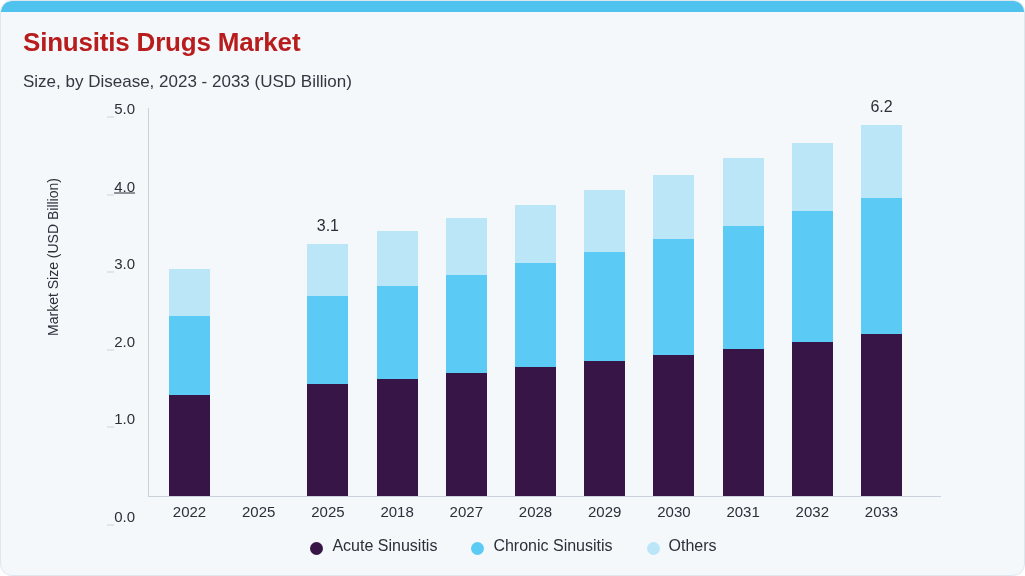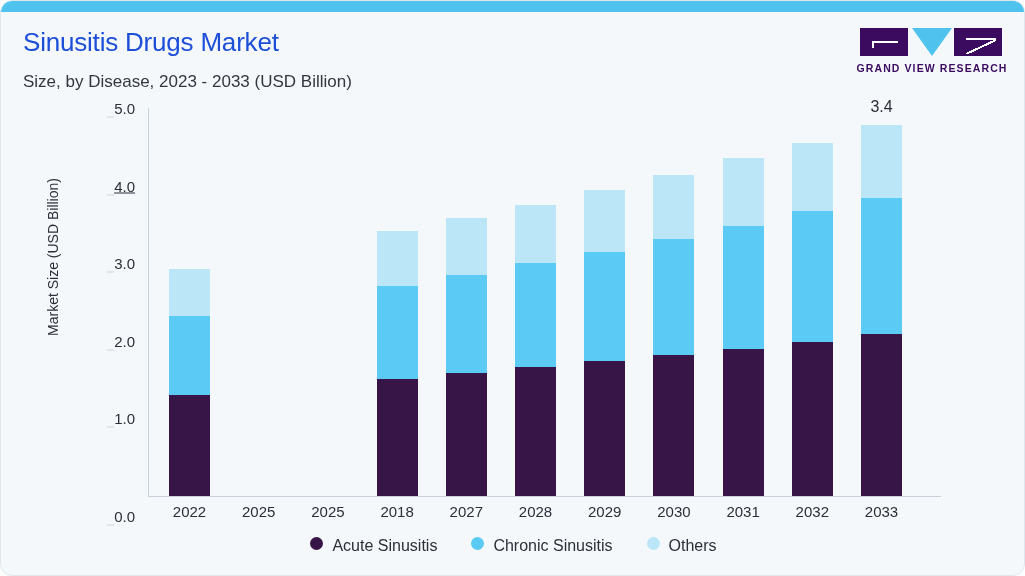--- a/index.html
+++ b/index.html
@@ -35,22 +35,22 @@
   .header {
     position: absolute;
     top: 11px; left: 0;
     width: 1025px;
     height: 80px;
   }
   .title {
     position: absolute;
     left: 22px; top: 15px;
     font-size: 26px;
-    font-weight: normal;
-    color: #1d4ed8;
+    font-weight: bold;
+    color: #b91c1c;
     letter-spacing: -0.2px;
     white-space: nowrap;
   }
   .subtitle {
     position: absolute;
     left: 22px; top: 50px;
     font-size: 17px;
     color: #333740;
     white-space: nowrap;
     margin-top: 10px;
@@ -206,21 +206,21 @@
     left: 0;
     top: 536px;
     width: 1025px;
     display: flex;
     justify-content: center;
     align-items: center;
     gap: 34px;
   }
   .legend-item {
     display: flex;
-    align-items: flex-start;
+    align-items: flex-end;
     gap: 9px;
   }
   .legend-dot {
     width: 13px;
     height: 13px;
     border-radius: 50%;
     flex: 0 0 auto;
   }
   .legend-text {
     font-size: 16px;
@@ -232,46 +232,44 @@
 <body>
 
 <div class="card">
 
   <div class="top-accent"></div>
 
   <div class="header">
     <div class="title">Sinusitis Drugs Market</div>
     <div class="subtitle">Size, by Disease, 2023 - 2033 (USD Billion)</div>
 
-    <div class="logo">
-      <div class="logo-marks">
-        <div class="logo-g"></div>
-        <div class="logo-v"></div>
-        <div class="logo-r"></div>
-      </div>
-      <div class="logo-text">GRAND VIEW RESEARCH</div>
-    </div>
   </div>
 
   <div class="plot-wrap">
     <div class="ylabel">Market Size (USD Billion)</div>
     <div class="axis-line-y"></div>
     <div class="axis-line-x"></div>
     <div class="plot" id="plot">
         <div class="ytick" style="top: 408px;">0.0<div class="ytick-mark"></div></div>
         <div class="ytick" style="top: 310.4px;">1.0<div class="ytick-mark"></div></div>
         <div class="ytick" style="top: 232.8px;">2.0<div class="ytick-mark"></div></div>
         <div class="ytick" style="top: 155.2px;">3.0<div class="ytick-mark"></div></div>
         <div class="ytick" style="top: 77.6px; text-decoration: underline;">4.0<div class="ytick-mark"></div></div>
         <div class="ytick" style="top: 0px;">5.0<div class="ytick-mark"></div></div>
         <div class="bar" style="left: 21px;">
           <div class="seg seg-others" style="height: 47.336px;"></div>
           <div class="seg seg-chronic" style="height: 79.152px;"></div>
           <div class="seg seg-acute" style="height: 100.88px;"></div>
         </div>
+        <div class="bar" style="left: 159.4px;">
+          <div class="seg seg-others" style="height: 51.992px;"></div>
+          <div class="seg seg-chronic" style="height: 88.464px;"></div>
+          <div class="seg seg-acute" style="height: 111.744px;"></div>
+          <div class="bar-label" style="bottom: 261.2px;">3.1</div>
+        </div>
         <div class="bar" style="left: 228.6px;">
           <div class="seg seg-others" style="height: 54.32px;"></div>
           <div class="seg seg-chronic" style="height: 93.12px;"></div>
           <div class="seg seg-acute" style="height: 117.176px;"></div>
         </div>
         <div class="bar" style="left: 297.8px;">
           <div class="seg seg-others" style="height: 56.648px;"></div>
           <div class="seg seg-chronic" style="height: 98.552px;"></div>
           <div class="seg seg-acute" style="height: 122.608px;"></div>
         </div>
@@ -297,21 +295,21 @@
         </div>
         <div class="bar" style="left: 643.8px;">
           <div class="seg seg-others" style="height: 68.288px;"></div>
           <div class="seg seg-chronic" style="height: 130.368px;"></div>
           <div class="seg seg-acute" style="height: 154.424px;"></div>
         </div>
         <div class="bar" style="left: 713px;">
           <div class="seg seg-others" style="height: 72.944px;"></div>
           <div class="seg seg-chronic" style="height: 135.8px;"></div>
           <div class="seg seg-acute" style="height: 162.184px;"></div>
-          <div class="bar-label" style="bottom: 379.928px;">3.4</div>
+          <div class="bar-label" style="bottom: 379.928px;">6.2</div>
         </div>
       </div>
     <div id="xticks">
         <div class="xtick" style="left: 168px;">2022</div>
         <div class="xtick" style="left: 237.2px;">2025</div>
         <div class="xtick" style="left: 306.4px;">2025</div>
         <div class="xtick" style="left: 375.6px;">2018</div>
         <div class="xtick" style="left: 444.8px;">2027</div>
         <div class="xtick" style="left: 514px;">2028</div>
         <div class="xtick" style="left: 583.2px;">2029</div>

